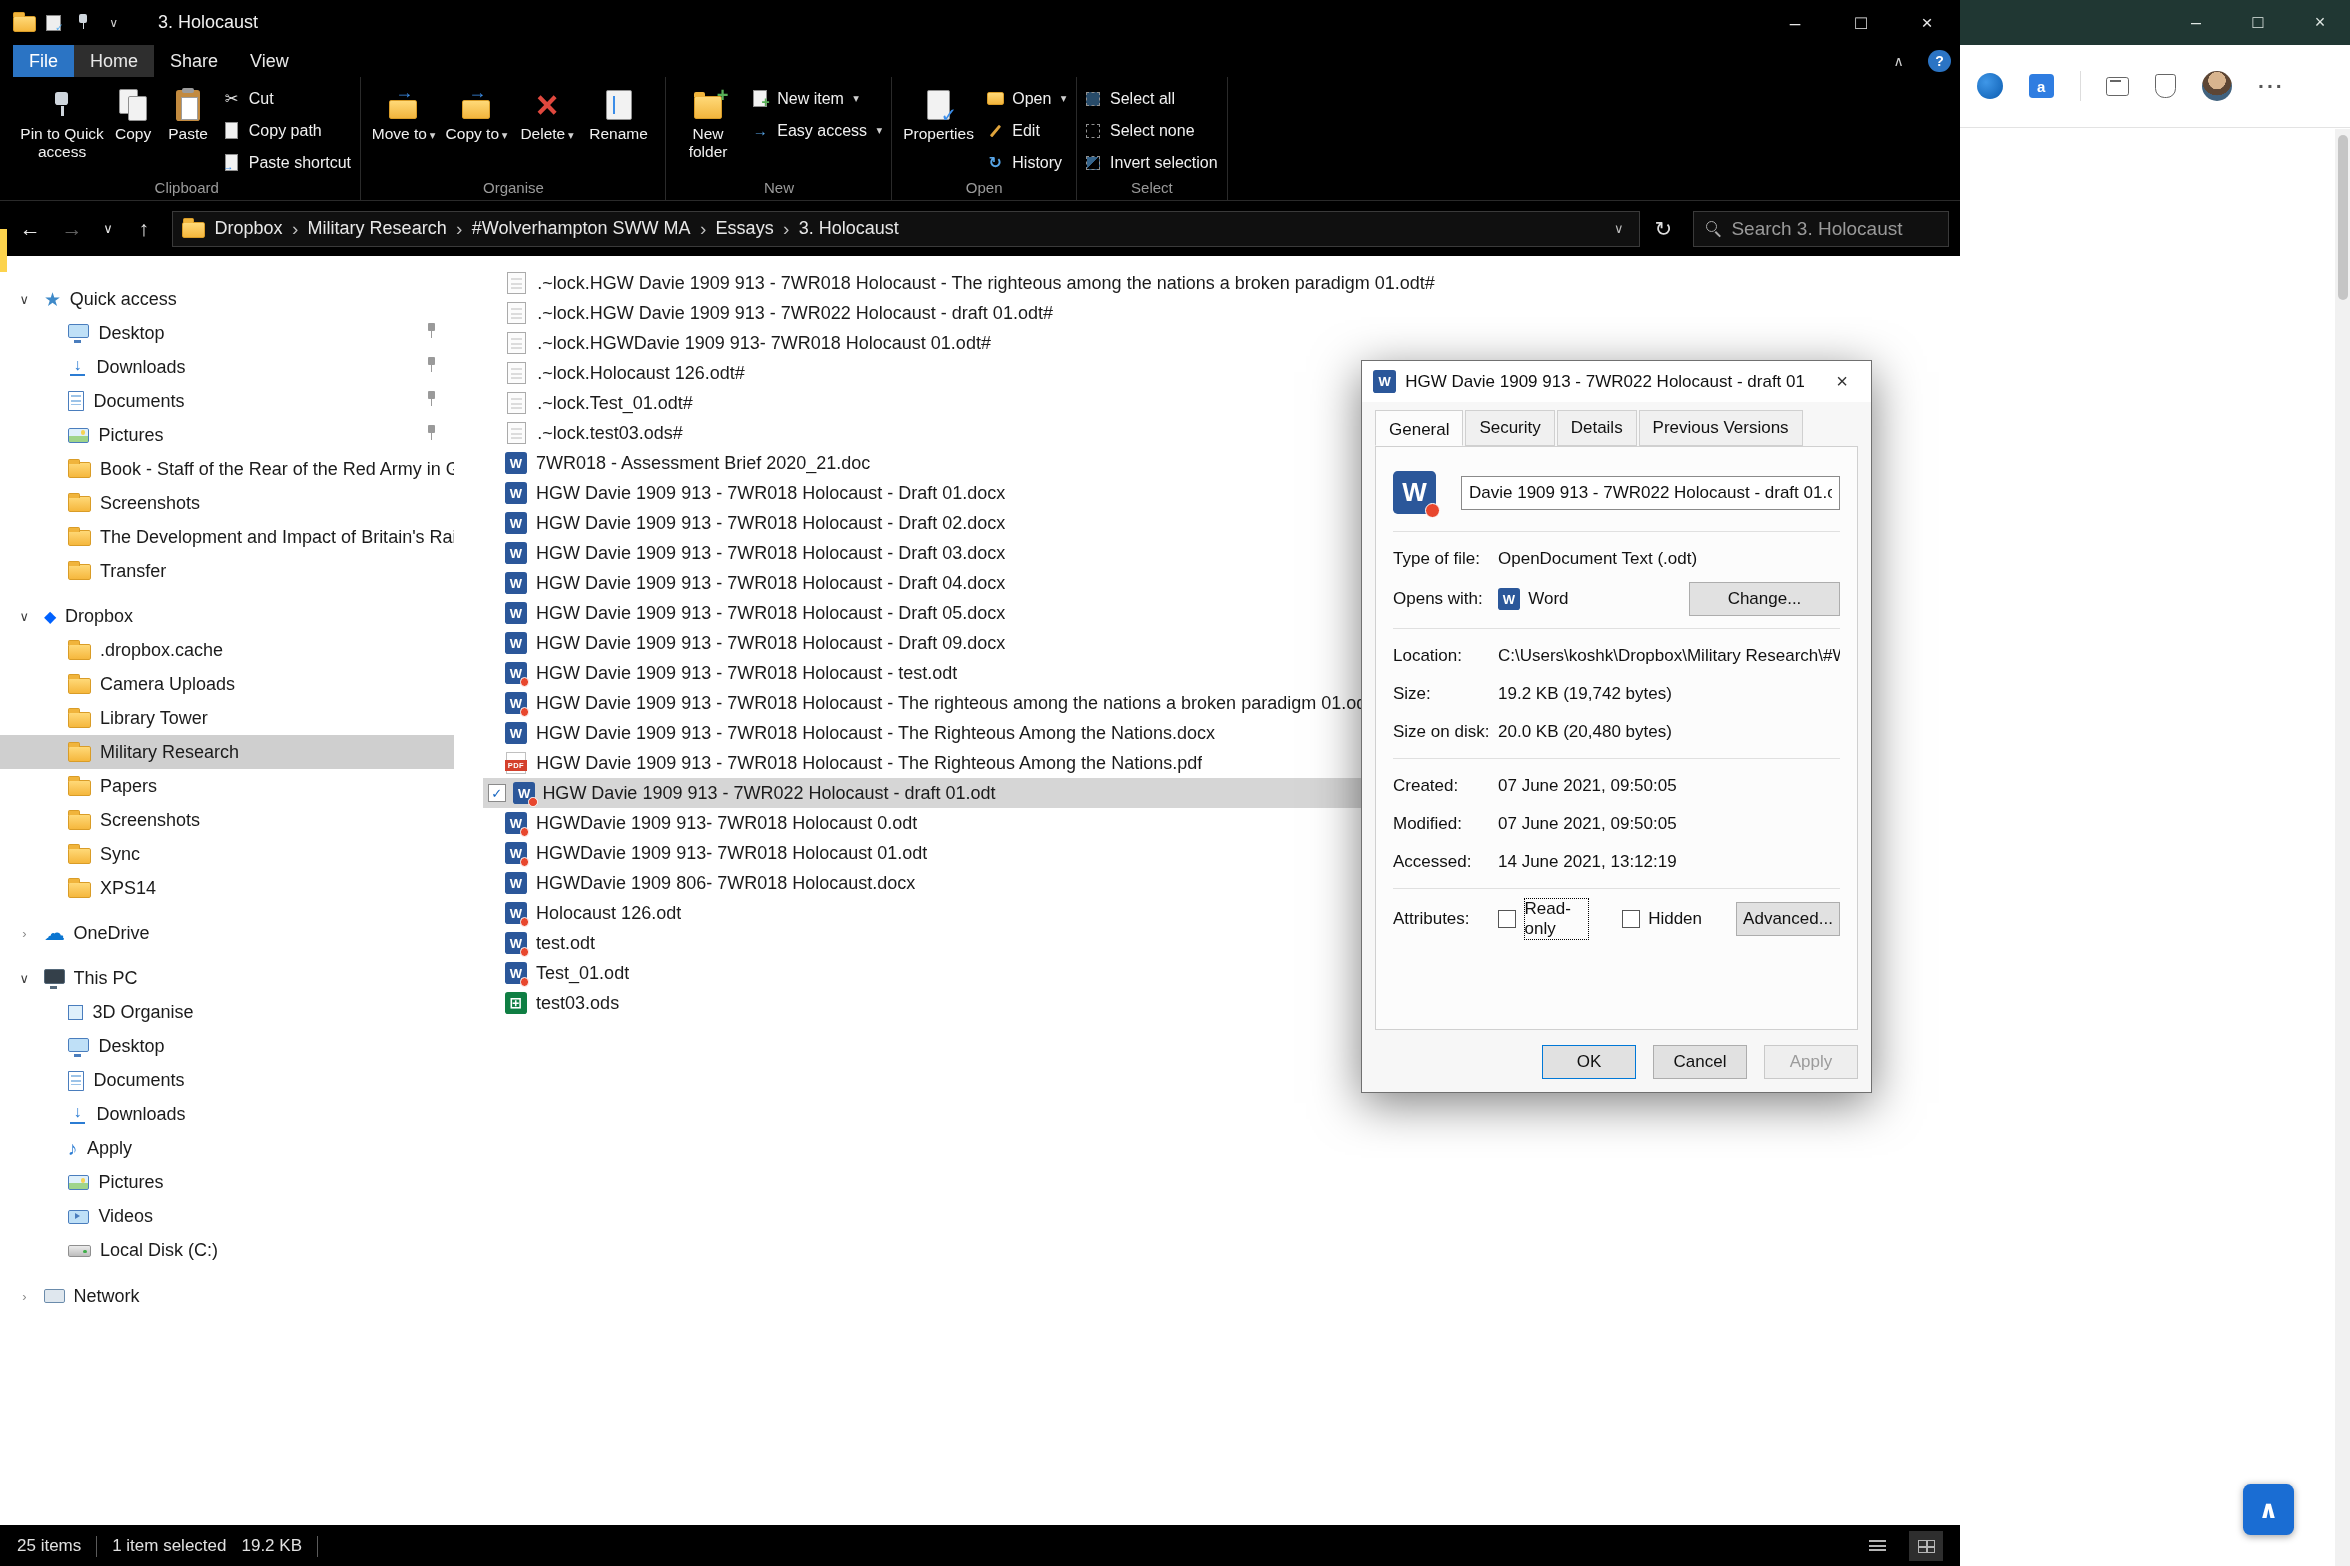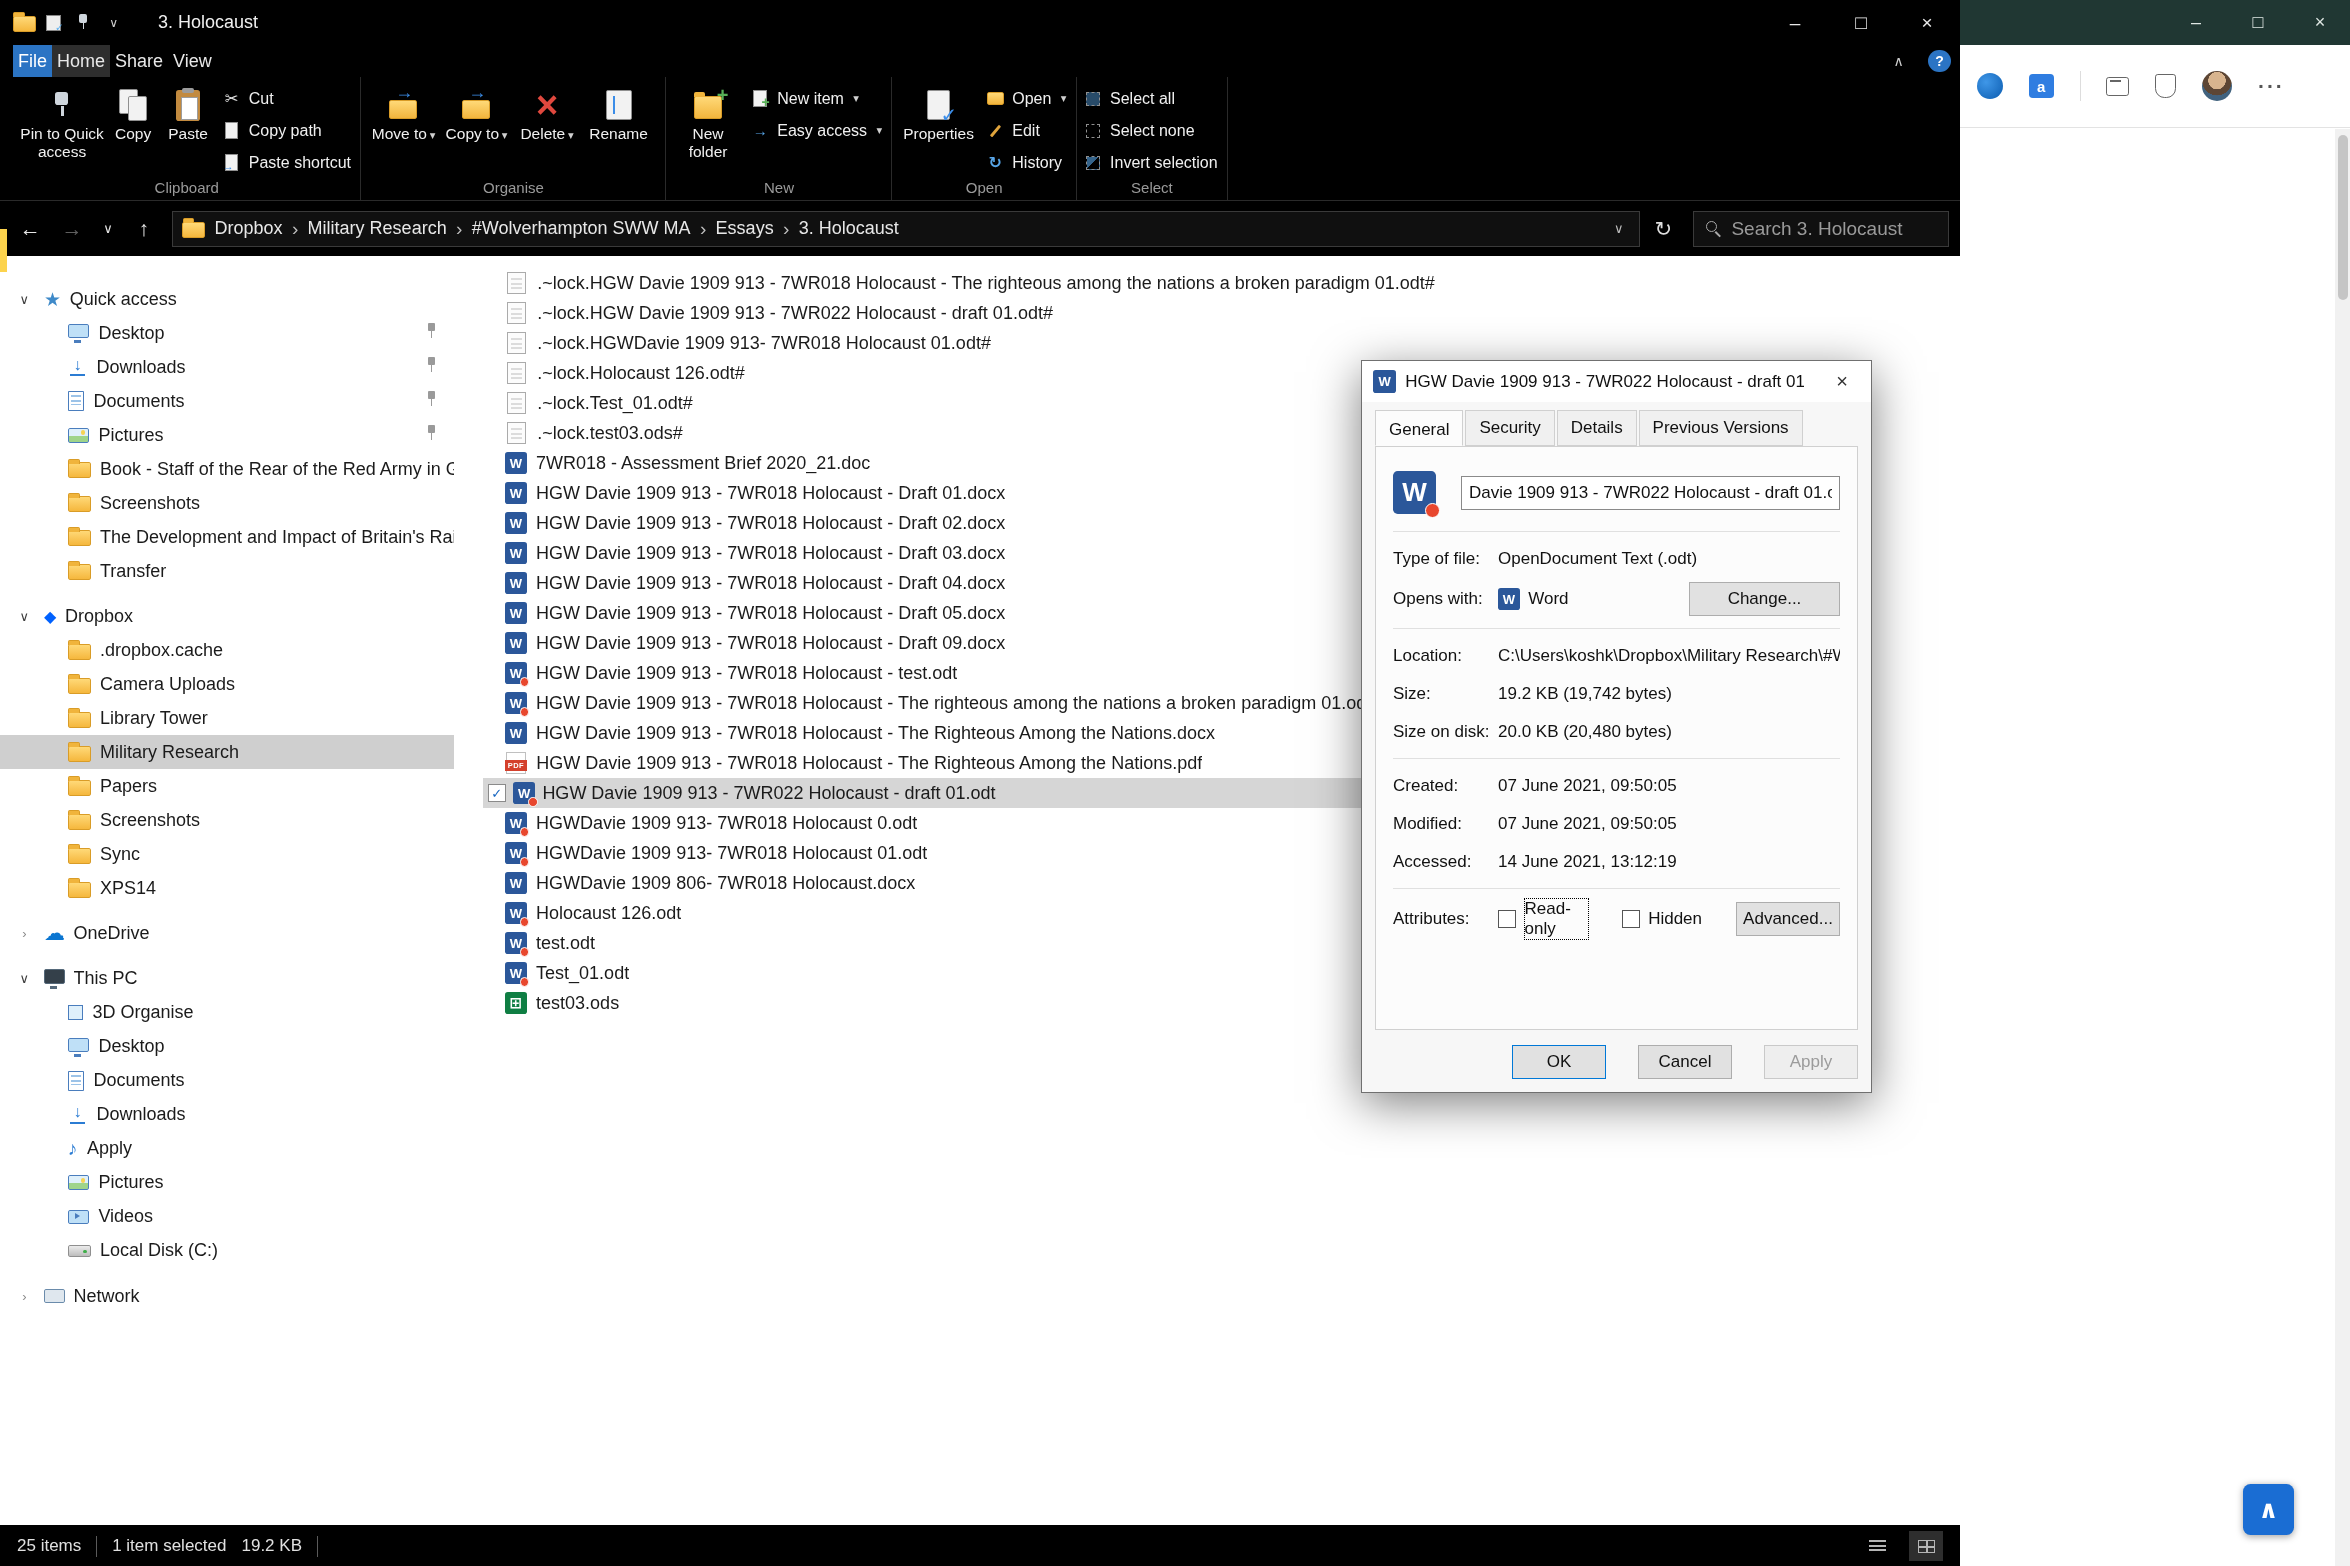--- a/index.html
+++ b/index.html
@@ -17,21 +17,21 @@
 .qat{width:24.5px;height:24.5px;display:flex;align-items:center;justify-content:center;margin-left:5.6px;position:relative}
 .qat-props::before{content:"";width:12.2px;height:14px;background:#eee;border:0.9px solid #888;display:block}
 .qat-props::after{content:"✓";color:#5eb0ef;font-size:10.4px;position:absolute;right:1.9px;bottom:1.9px}
 .qat-pin{position:relative}
 .qat-pin::before{content:"";position:absolute;left:7.5px;top:3.8px;width:8.5px;height:8.5px;background:#cfd6dd;border-radius:1.9px}
 .qat-pin::after{content:"";position:absolute;left:11.3px;top:12.2px;width:1.9px;height:6.6px;background:#cfd6dd}
 .qat-chev{color:#cfcfcf;font-size:12.2px}
 
 
 .ribbon-tabs{height:32px;background:#000;display:flex;align-items:stretch;color:#e8e8e8;font-size:18px;flex:none}
-.rtab{padding:0 5px;display:flex;align-items:center;cursor:default}
+.rtab{padding:0 16px;display:flex;align-items:center;cursor:default}
 .rtab.file{background:#2b74c4;color:#fff;margin-left:13px}
 .rtab.active{background:#2e2e2e}
 .rt-spacer{flex:1}
 .rt-btn{width:41px;display:flex;align-items:center;justify-content:center;color:#cfcfcf;font-size:14px}
 .help-icon{width:22.6px;height:22.6px;border-radius:50%;background:#2b74c4;color:#fff;font-size:14px;display:flex;align-items:center;justify-content:center;font-weight:700}
 
 
 .ribbon{height:124px;background:#000;border-bottom:0.9px solid #2a2a2a;display:flex;color:#f0f0f0;flex:none;padding-left:13px}
 .rgroup{position:relative;border-right:0.9px solid #2a2a2a;padding:3.8px 9.4px 22.6px 5.6px;display:flex;align-items:flex-start}
 .rgroup-label{position:absolute;bottom:3.8px;left:0;right:0;text-align:center;font-size:15px;color:#9a9a9a}
@@ -185,21 +185,21 @@
 .dlg-input{flex:1;height:34px;border:0.9px solid #8a8a8a;background:#fff;font-size:17px;padding:0 7.5px;font-family:inherit;color:#111;outline:none}
 .dlg-row{display:flex;align-items:center;min-height:38px}
 .dlg-label{width:105px;flex:none;font-size:17px}
 .dlg-value{font-size:17px;white-space:nowrap;overflow:hidden}
 .dlg-sep{height:0.9px;background:#e0e0e0;margin:7.5px 0}
 .dlg-btn{height:34px;min-width:94px;background:#e1e1e1;border:0.9px solid #adadad;font-size:17px;font-family:inherit;color:#111;cursor:default}
 .dlg-btn.primary{border:1.9px solid #0078d7}
 .dlg-btn.disabled{color:#9b9b9b;background:#eee;border-color:#c9c9c9}
 .dlg-btn.mid{min-width:151px}
 .dlg-btn.adv{min-width:104px}
-.dlg-buttons{display:flex;gap:32px;justify-content:flex-end;padding:0 13px;margin-top:15px}
+.dlg-buttons{display:flex;gap:17px;justify-content:flex-end;padding:0 13px;margin-top:15px}
 .dlg-check{width:18px;height:18px;border:0.9px solid #555;background:#fff;margin-right:8.5px;flex:none}
 .dlg-chklabel{margin-right:34px;font-size:17px}
 .dlg-chklabel.focused{outline:0.9px dotted #000}
 .dlg-spacer{flex:1}
 
 
 #edge{position:absolute;left:1960px;top:0;width:391px;height:1567px;background:#fff}
 .edge-titlebar{height:45px;background:#203733;display:flex;justify-content:flex-end;align-items:center}
 .edge-winbtn{width:62px;height:45px;display:flex;align-items:center;justify-content:center;color:#dfe7e4;font-size:18px}
 .edge-toolbar{height:83px;background:#fff;border-bottom:0.9px solid #e3e3e3;display:flex;align-items:center;gap:26px;padding:0 17px}

